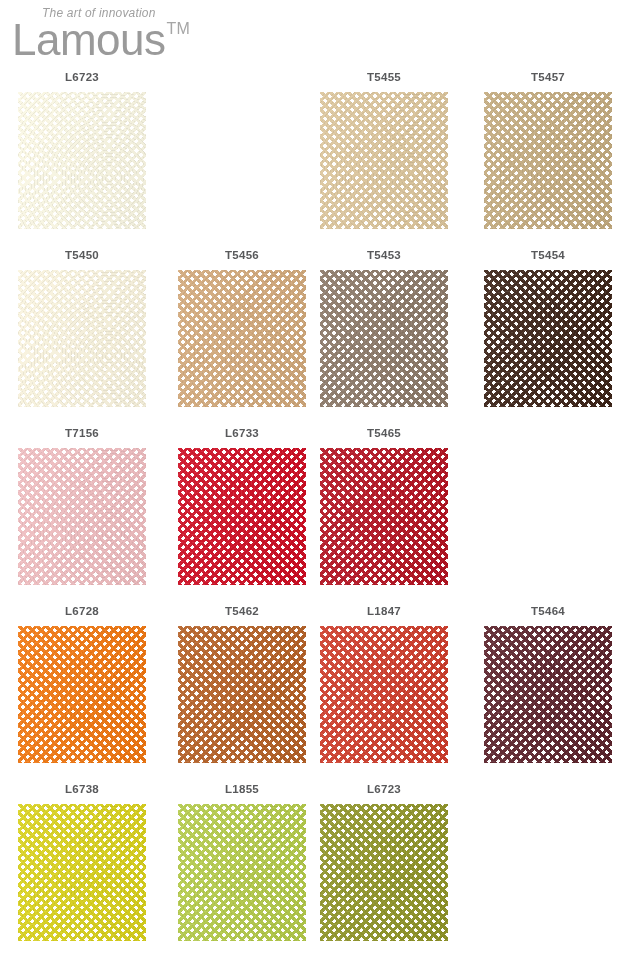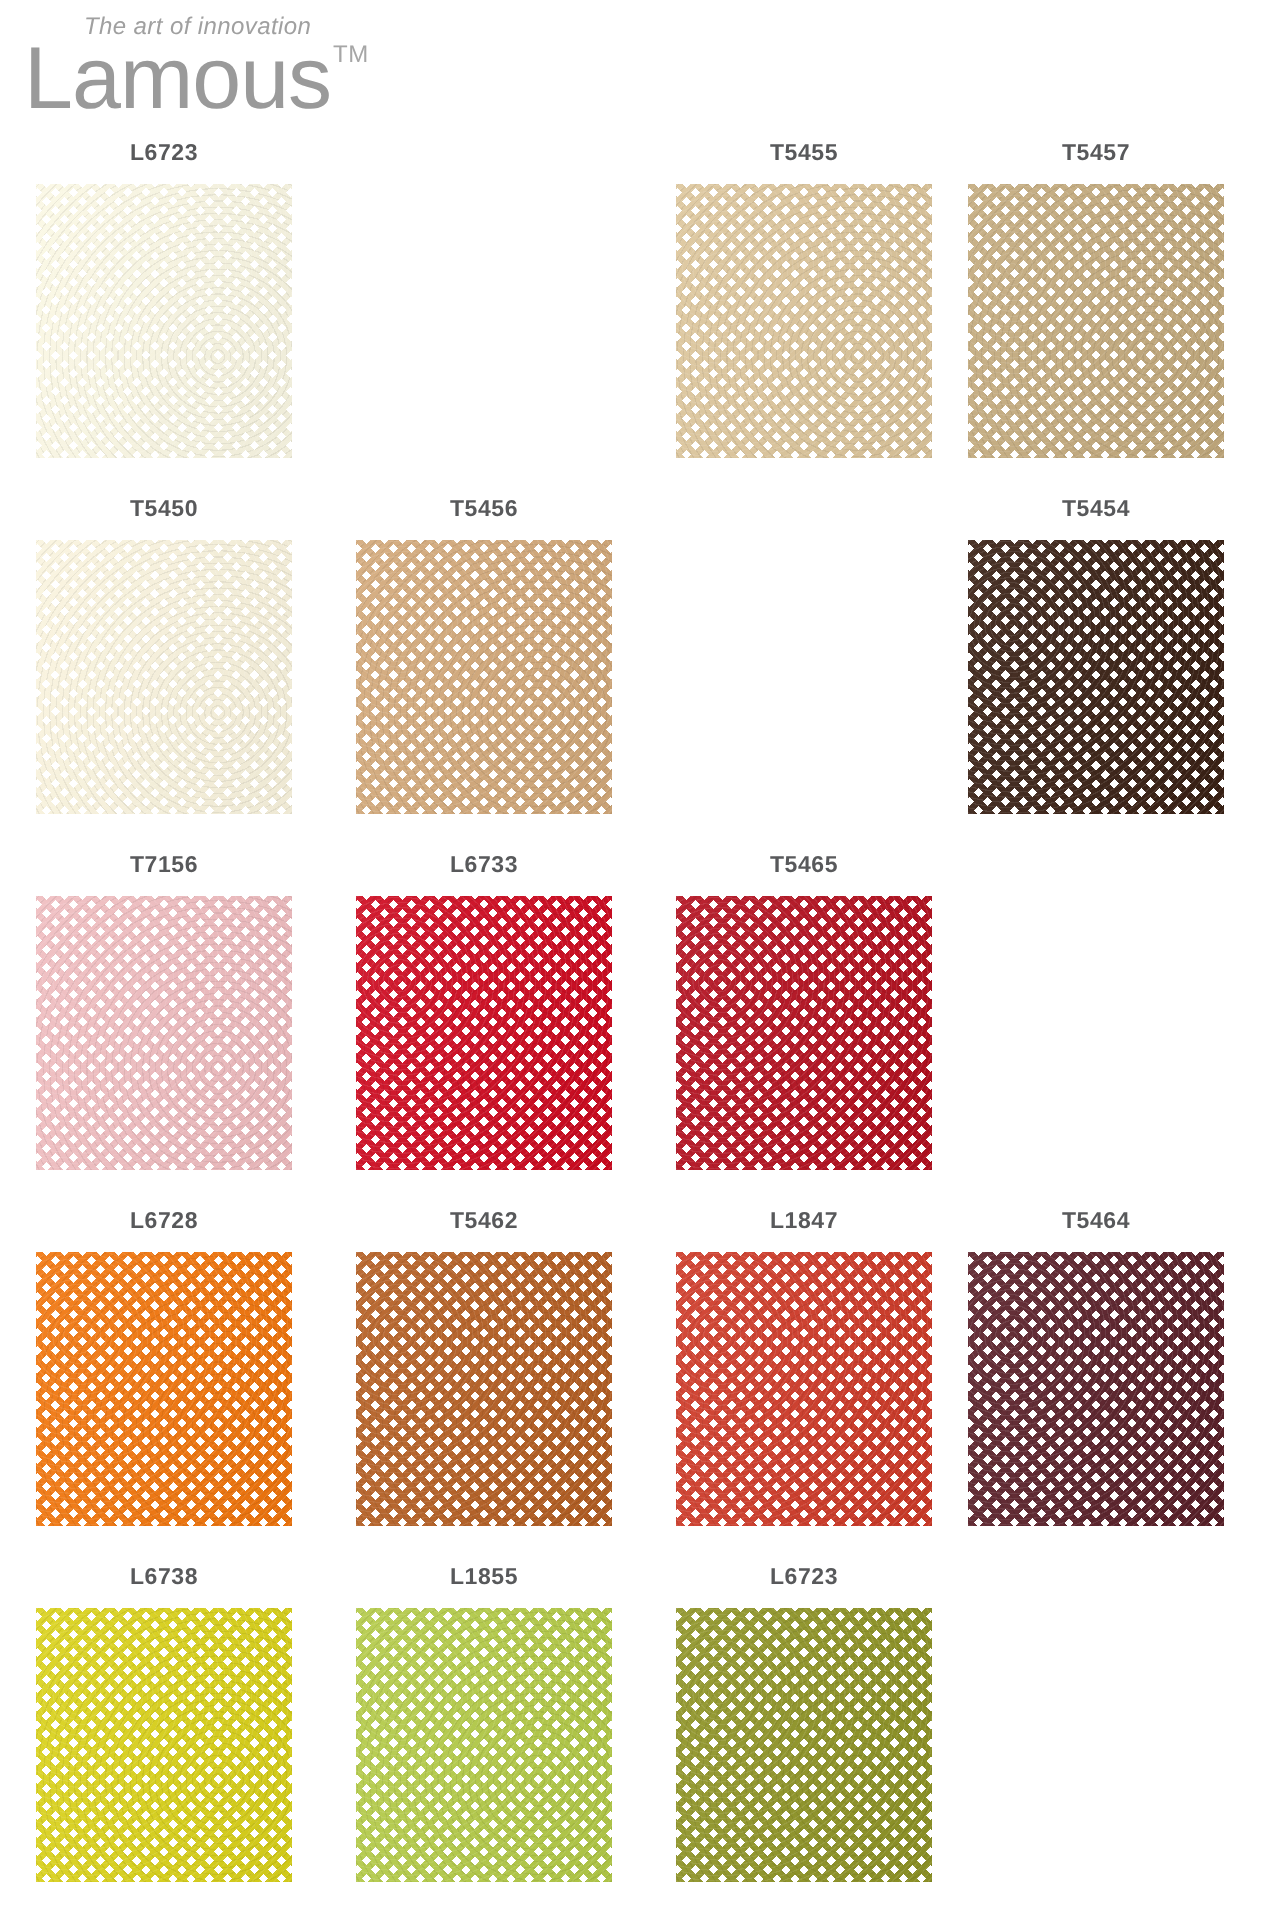--- a/index.html
+++ b/index.html
@@ -46,21 +46,21 @@
     font-size: 44px;
     font-weight: 400;
     letter-spacing: -0.5px;
     color: #9a9a9a;
     line-height: 1;
     display: inline-block;
     vertical-align: top;
   }
   #wordmark-tm {
     font-family: "Liberation Sans", sans-serif;
-    font-size: 12px;
+    font-size: 16px;
     color: #a6a6a6;
     display: inline-block;
     vertical-align: top;
     margin-left: 1px;
     margin-top: 2px;
     letter-spacing: 0.3px;
   }
 
   
   #swatch-grid {
@@ -75,21 +75,21 @@
     width: 642px;
   }
   .swatch-cell {
     position: absolute;
     top: 0;
     width: 160px;
     height: 178px;
   }
   .swatch-cell.c0 { left: 2px; }
   .swatch-cell.c1 { left: 162px; }
-  .swatch-cell.c2 { left: 322px; }
+  .swatch-cell.c2 { left: 304px; }
   .swatch-cell.c3 { left: 468px; }
 
   .swatch-label {
     position: absolute;
     top: 3px;
     left: 0;
     width: 160px;
     text-align: center;
     font-family: "Liberation Sans", sans-serif;
     font-size: 11.5px;
@@ -200,20 +200,29 @@
       </div>
       <div class="swatch-cell c1">
         <div class="swatch-label" style="color: rgb(88, 89, 91);">T5456</div>
         <div class="swatch-holder">
           <div class="swatch-shadow"></div>
           <div class="swatch-chip">
             <div class="fabric" style="background: rgb(211, 169, 122);"></div>
           </div>
         </div>
       </div>
+      <div class="swatch-cell c2">
+        <div class="swatch-label" style="color: rgb(88, 89, 91);">T5453</div>
+        <div class="swatch-holder">
+          <div class="swatch-shadow"></div>
+          <div class="swatch-chip">
+            <div class="fabric" style="background: rgb(139, 120, 103);"></div>
+          </div>
+        </div>
+      </div>
       <div class="swatch-cell c3">
         <div class="swatch-label" style="color: rgb(88, 89, 91);">T5454</div>
         <div class="swatch-holder">
           <div class="swatch-shadow"></div>
           <div class="swatch-chip">
             <div class="fabric" style="background: rgb(58, 33, 21);"></div>
           </div>
         </div>
       </div>
     </div>

